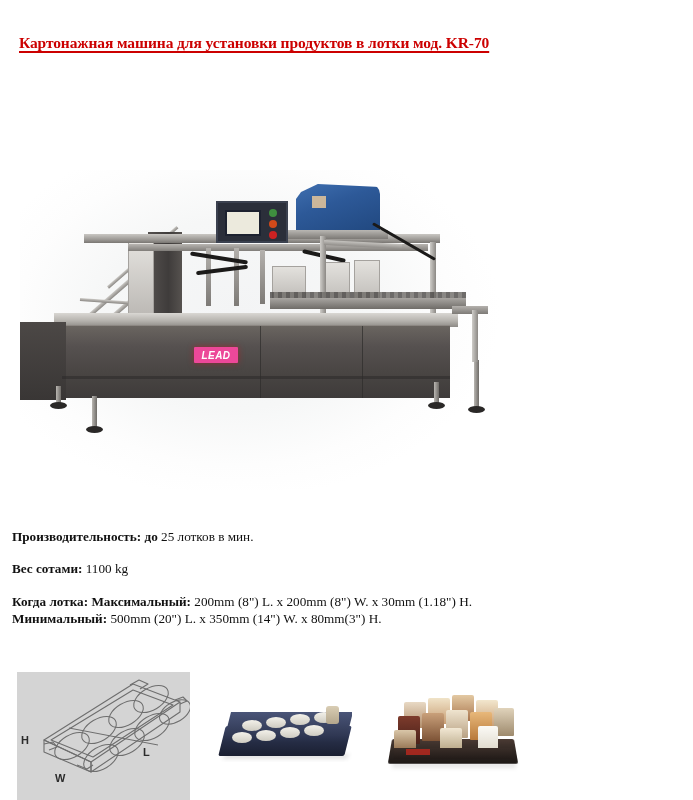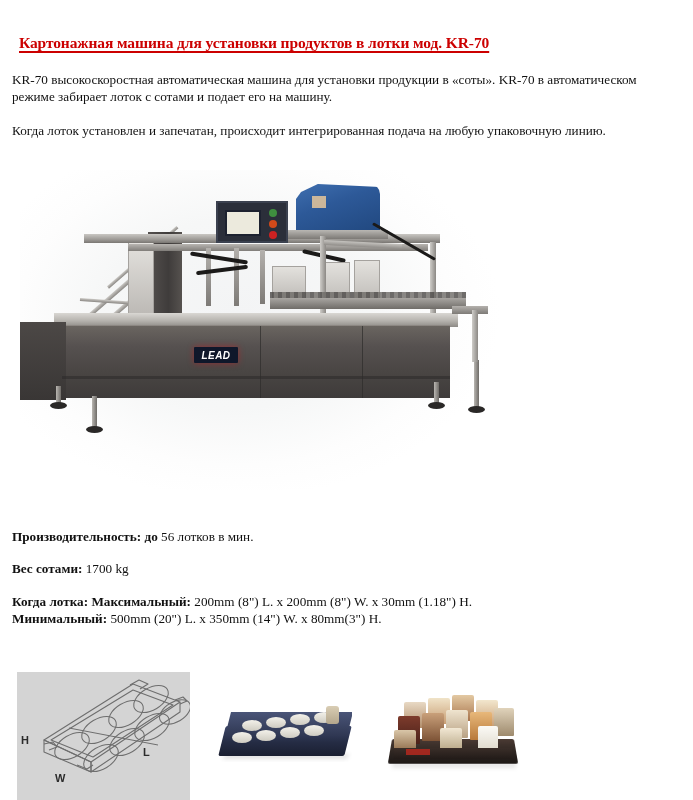--- a/index.html
+++ b/index.html
@@ -100,21 +100,21 @@
     position:absolute;left:128px;top:62px;width:34px;height:92px;
     background:linear-gradient(90deg,#55514f 0%,#3f3c3b 60%,#56524f 100%);
   }
   .mech{
     position:absolute;background:linear-gradient(180deg,#b4b1ad,#7d7a76);
   }
   .blackhose{position:absolute;background:#1b1a19;border-radius:3px;}
   .graybox{position:absolute;background:linear-gradient(180deg,#e3e1dd,#bcb9b5);border:1px solid #a5a29e;box-sizing:border-box;}
   .lead-logo{
     position:absolute;left:174px;top:177px;width:44px;height:16px;
-    background:#0f172a;border-radius:1px;
+    background:#ec4899;border-radius:1px;
     display:flex;align-items:center;justify-content:center;
     color:#fff;font-family:"Liberation Sans",sans-serif;
     font-size:10px;font-weight:bold;font-style:italic;letter-spacing:.4px;
     box-shadow:0 0 6px rgba(200,20,30,.55);
   }
   .conveyor{
     position:absolute;left:250px;top:128px;width:196px;height:11px;
     background:linear-gradient(180deg,#a9a6a2,#6f6c68);
   }
   .convbelt{
@@ -187,22 +187,20 @@
     background:rgba(0,0,0,.10);filter:blur(2px);
   }
 </style>
 </head>
 <body>
 
 <div class="page">
 
   <div class="title">Картонажная машина для установки продуктов в лотки мод. KR-70</div>
 
-  <div class="para" id="para1"> KR-70 высокоскоростная автоматическая машина для установки продукции в «соты».   KR-70 в автоматическом режиме забирает лоток с сотами и подает его на машину.</div>
-  <div class="para" id="para2">Когда лоток установлен и запечатан, происходит интегрированная подача на любую упаковочную линию.</div>
 
   <div class="photo">
     <div class="vignette"></div>
 
     <div class="arm" style="left:62px;top:150px;width:116px;transform:rotate(-41deg);"></div>
     <div class="arm" style="left:70px;top:164px;width:118px;transform:rotate(-41deg);"></div>
     <div class="arm" style="left:60px;top:128px;width:64px;transform:rotate(4deg);height:3px;"></div>
     <div class="arm" style="left:52px;top:148px;width:62px;transform:rotate(4deg);height:3px;"></div>
     <div class="arm" style="left:88px;top:116px;width:92px;transform:rotate(-41deg);height:3px;"></div>
 
@@ -260,26 +258,26 @@
     <div class="leg" style="left:36px;top:216px;height:18px;"></div>
     <div class="foot" style="left:30px;top:232px;"></div>
 
     <div class="mech" style="left:432px;top:136px;width:36px;height:8px;"></div>
     <div class="post" style="left:452px;top:140px;height:52px;"></div>
   </div>
 
   <div class="spec" id="spec1">
     <b>Производительность:</b>
     <b>до</b>
-    <span>56 лотков в мин.</span>
+    <span>25 лотков в мин.</span>
   </div>
 
   <div class="spec" id="spec2">
     <b>Вес сотами:</b>
-    <span>1700 kg</span>
+    <span>1100 kg</span>
   </div>
 
   <div class="spec" id="spec3">
     <b>Когда лотка:</b>
     <b>Максимальный:</b>
     <span>200mm (8") L. x 200mm (8") W. x 30mm (1.18") H.</span><br>
     <b>Минимальный:</b>
     <span>500mm (20") L. x 350mm (14") W. x 80mm(3") H.</span>
   </div>
 

